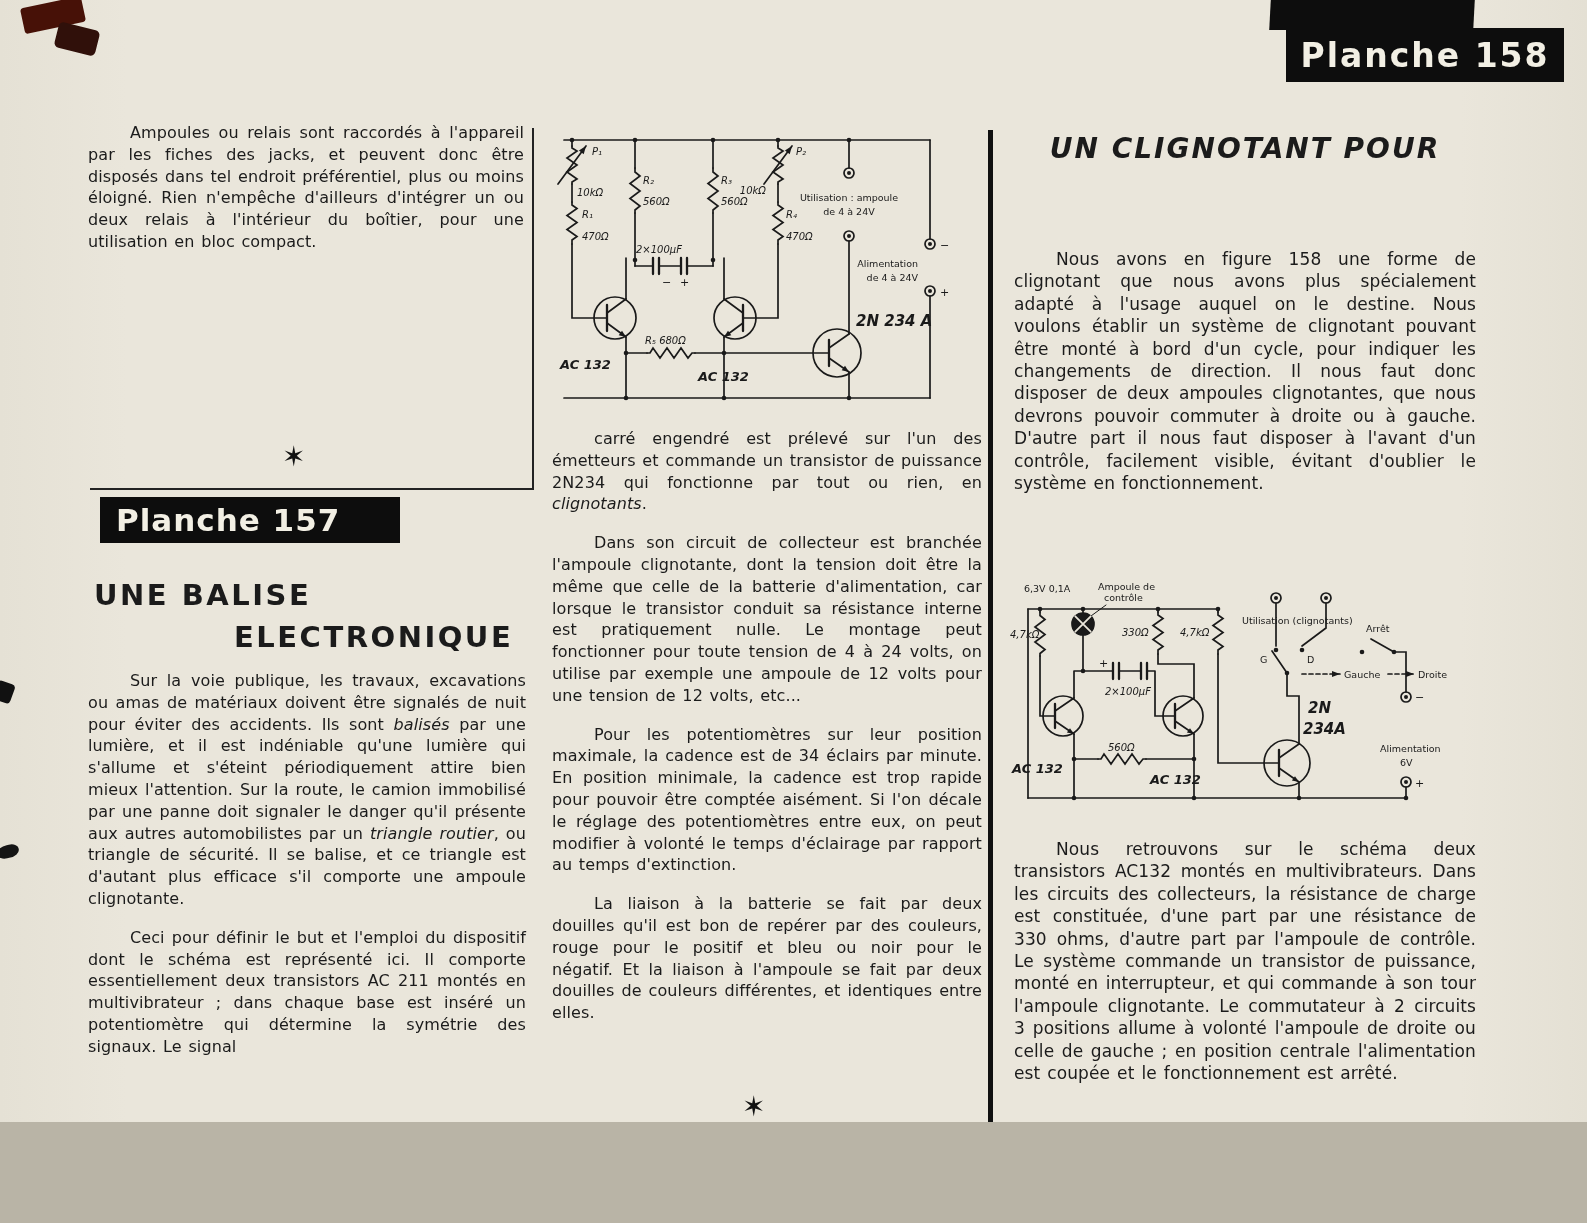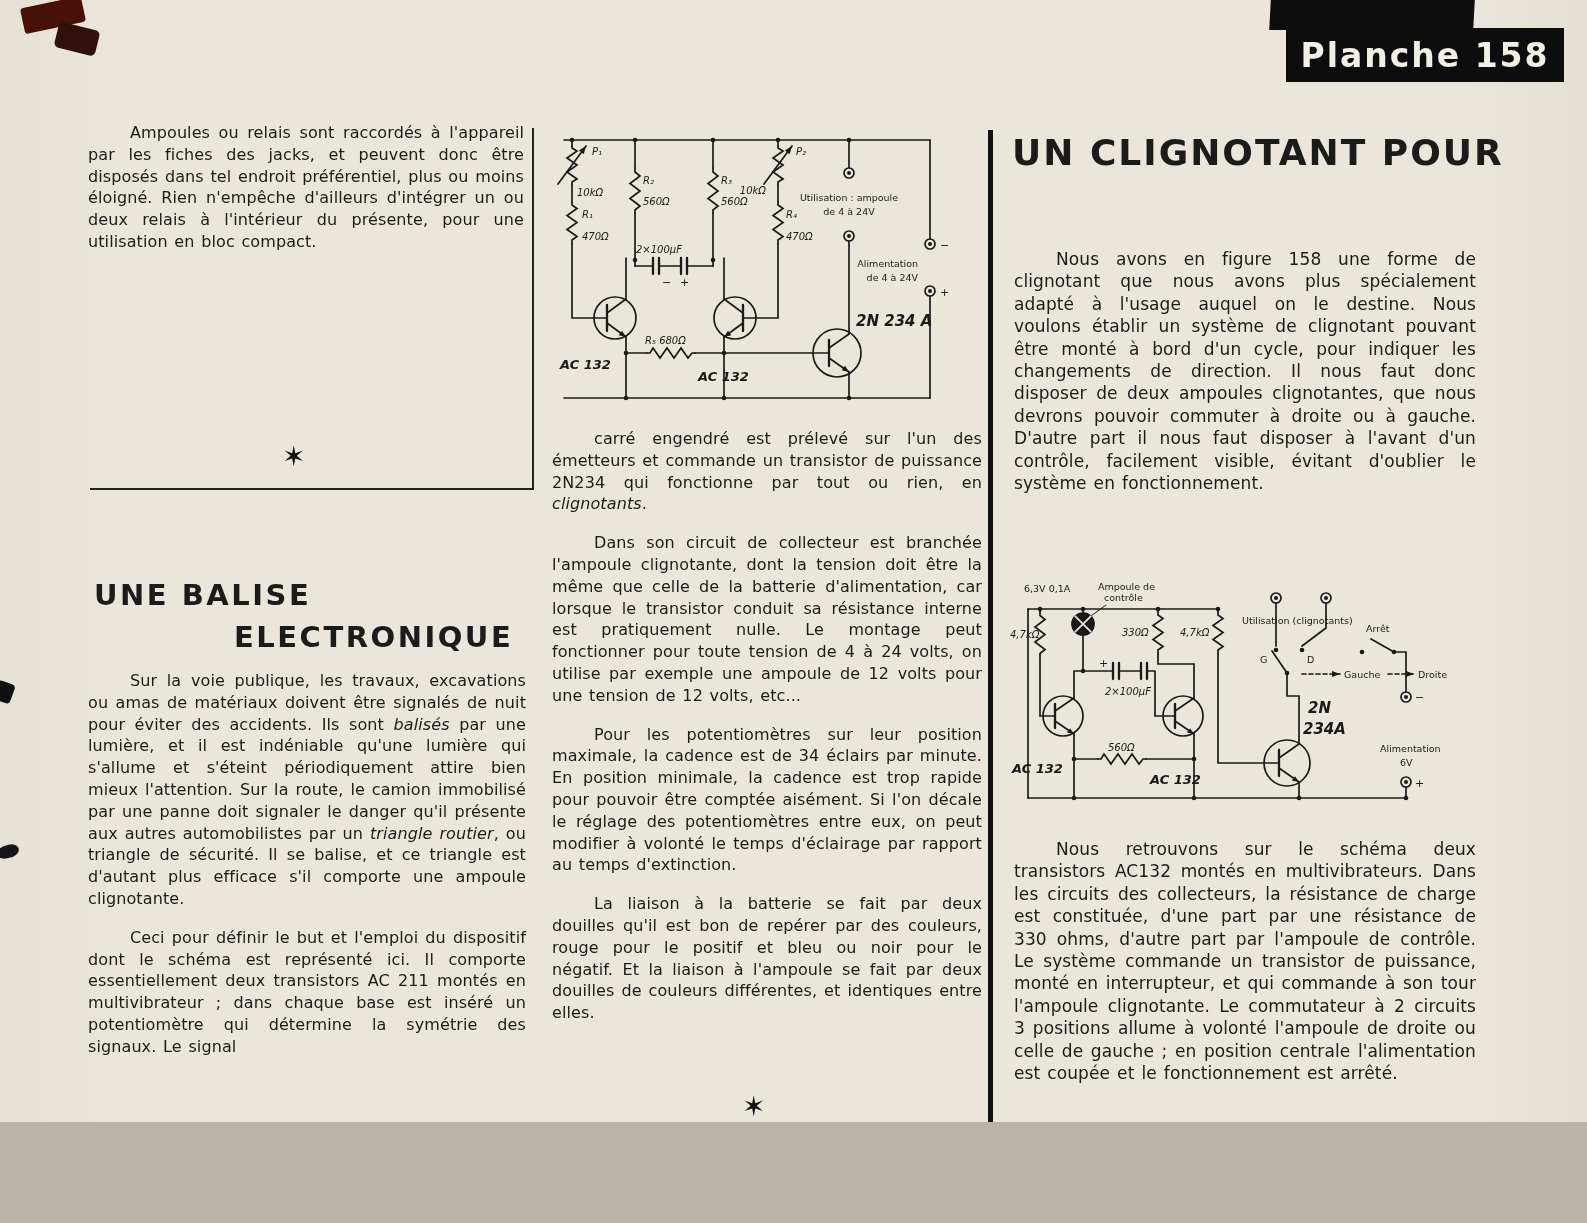--- a/index.html
+++ b/index.html
@@ -6,21 +6,21 @@
   .page{position:relative;width:1587px;height:1122px;background:#e9e5da;
         font-family:"DejaVu Sans",sans-serif;color:#1b1b1b;overflow:hidden;
         background-image:linear-gradient(90deg,#e5e1d5 0%,#eae6db 8%,#eae6db 92%,#e4e0d4 100%);}
   .abs{position:absolute;}
   .para{text-align:justify;text-indent:42px;font-size:16px;line-height:21.8px;
         margin:0 0 17px 0;word-spacing:1.5px;letter-spacing:.1px;}
   .ital{font-style:italic;}
   .star{font-size:28px;color:#111;}
   .blackbox{background:#0d0d0d;color:#f2efe4;font-weight:bold;display:flex;align-items:center;}
   .bigtitle{font-weight:bold;letter-spacing:2.5px;font-size:29px;white-space:nowrap;}
-  .rtitle{font-weight:bold;letter-spacing:2px;font-size:36px;text-align:right;white-space:nowrap;}
+  .rtitle{font-weight:bold;letter-spacing:2px;font-size:28px;text-align:center;white-space:nowrap;font-style:italic;}
   .rule{background:#232323;}
   .pagenum{font-size:17px;letter-spacing:1px;text-align:left;}
   svg text{fill:#1a1a1a;}
   .slbl{font-size:10px;font-style:italic;}
   .slbl2{font-size:9.5px;}
   .strans{font-size:13px;font-weight:bold;font-style:italic;}
   .strans-lg{font-size:15px;font-weight:bold;font-style:italic;}
   .ssign{font-size:11px;}
 </style>
 </head>
@@ -37,24 +37,27 @@
   <div class="abs blackbox" style="left:1286px;top:28px;width:278px;height:54px;font-size:33px;justify-content:center;letter-spacing:2px;">
     <span>Planche 158</span>
   </div>
 
   <div class="abs rule" style="left:532px;top:128px;width:2px;height:362px;"></div>
   <div class="abs rule" style="left:90px;top:488px;width:444px;height:2px;"></div>
 
   <div class="abs" style="left:988px;top:130px;width:5px;height:997px;background:#111;"></div>
 
   <div class="abs" style="left:88px;top:122px;width:436px;">
-    <p class="para">Ampoules ou relais sont raccordés à l'appareil par les fiches des jacks, et peuvent donc être disposés dans tel endroit préférentiel, plus ou moins éloigné. Rien n'empêche d'ailleurs d'intégrer un ou deux relais à l'intérieur du présente, pour une utilisation en bloc compact.</p>
+    <p class="para">Ampoules ou relais sont raccordés à l'appareil par les fiches des jacks, et peuvent donc être disposés dans tel endroit préférentiel, plus ou moins éloigné. Rien n'empêche d'ailleurs d'intégrer un ou deux relais à l'intérieur du boîtier, pour une utilisation en bloc compact.</p>
   </div>
   <div class="abs star" style="left:282px;top:440px;">✶</div>
 
+  <div class="abs blackbox" style="left:100px;top:497px;width:284px;height:46px;font-size:31px;padding-left:16px;letter-spacing:1px;">
+    <span>Planche 157</span>
+  </div>
 
   <div class="abs bigtitle" style="left:94px;top:578px;text-align:center;">UNE BALISE</div>
   <div class="abs bigtitle" style="left:186px;top:620px;margin-left:48px;">ELECTRONIQUE</div>
 
   <div class="abs" style="left:88px;top:670px;width:438px;">
     <p class="para"><span>Sur la voie publique, les travaux, excavations ou amas de matériaux doivent être signalés de nuit pour éviter des accidents. Ils sont </span><span class="ital">balisés</span><span> par une lumière, et il est indéniable qu'une lumière qui s'allume et s'éteint périodiquement attire bien mieux l'attention. Sur la route, le camion immobilisé par une panne doit signaler le danger qu'il présente aux autres automobilistes par un </span><span class="ital">triangle routier</span><span>, ou triangle de sécurité. Il se balise, et ce triangle est d'autant plus efficace s'il comporte une ampoule clignotante.</span></p>
     <p class="para">Ceci pour définir le but et l'emploi du dispositif dont le schéma est représenté ici. Il comporte essentiellement deux transistors AC 211 montés en multivibrateur ; dans chaque base est inséré un potentiomètre qui détermine la symétrie des signaux. Le signal</p>
   </div>
 
   <svg class="abs" style="left:550px;top:126px;" width="432" height="294" viewBox="0 0 432 294">

